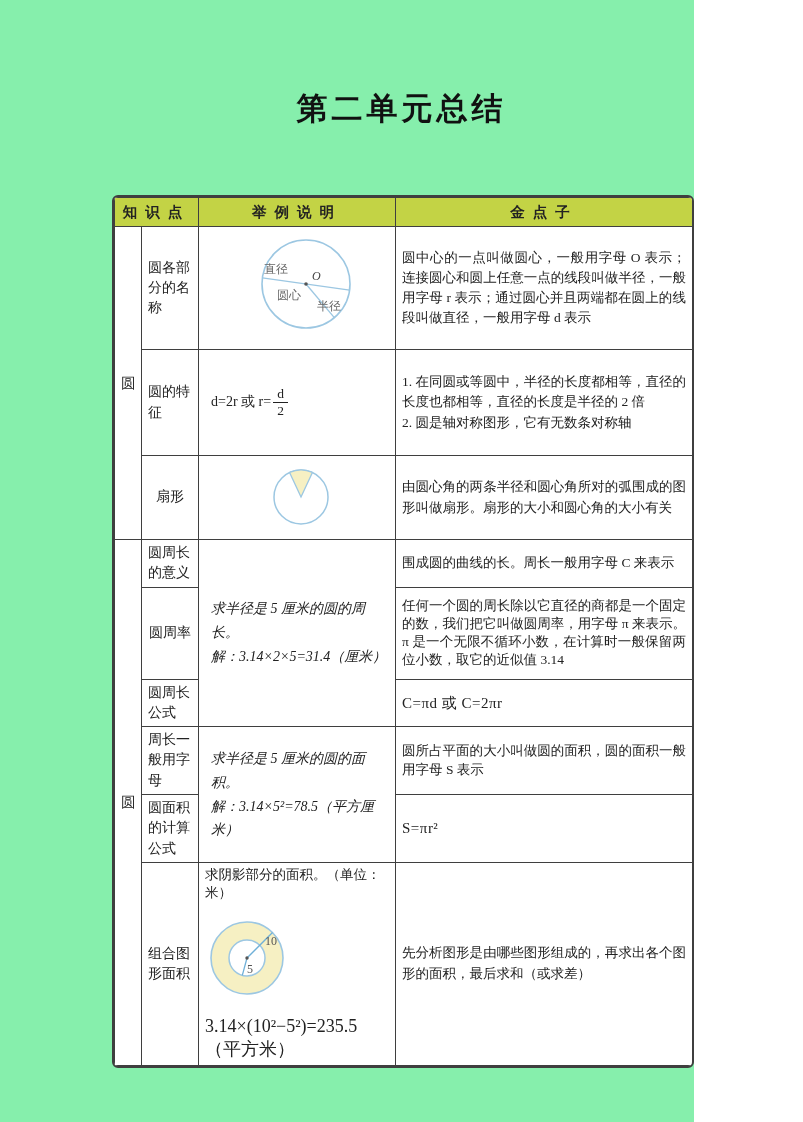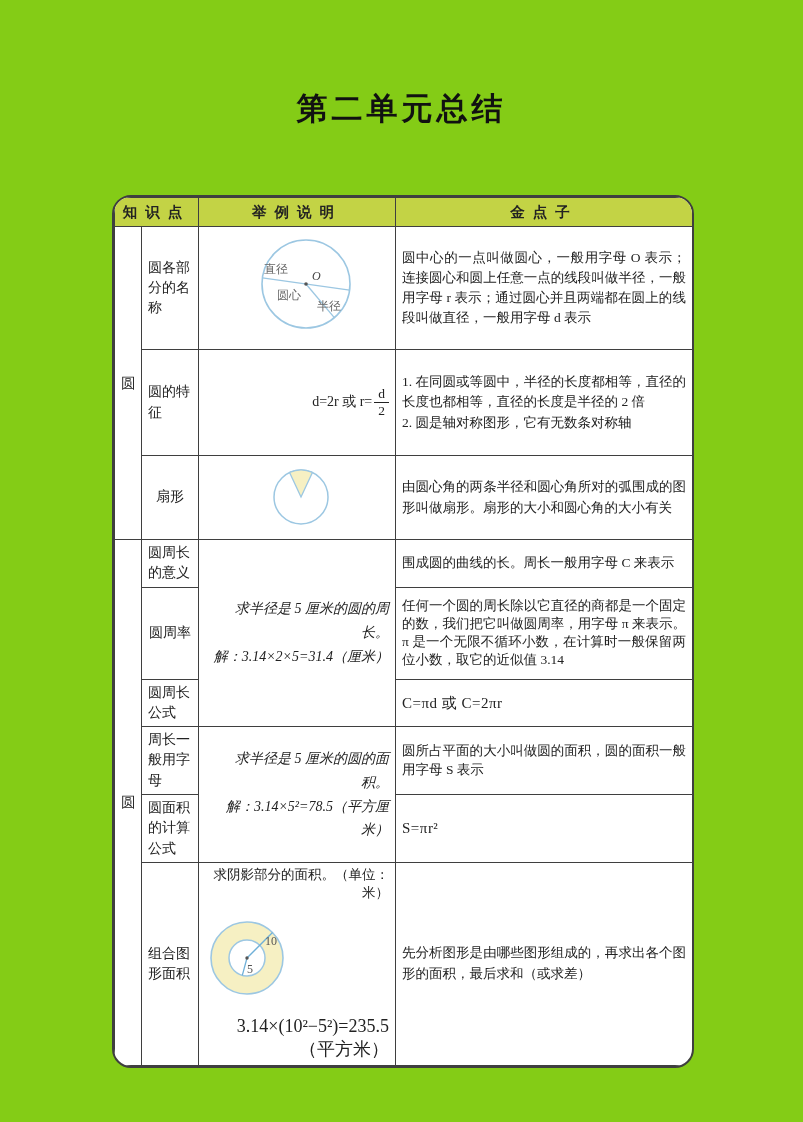--- a/index.html
+++ b/index.html
@@ -1,40 +1,40 @@
 <!DOCTYPE html>
 <html><head>
 <meta charset="utf-8">
 <style>
   html,body{margin:0;padding:0;background:#ffffff;}
   .page{
     position:relative;
-    width:803px;height:1122px;
-    background:#84cc16;
+    width:694px;height:1122px;
+    background:#86efac;
     font-family:"Liberation Serif","DejaVu Serif",serif;
     color:#222;
     overflow:hidden;
   }
   .page-title{
     position:absolute;left:0;top:88px;width:803px;
     text-align:center;
     font-family:"Liberation Sans","DejaVu Sans",sans-serif;
     font-weight:bold;font-size:31px;letter-spacing:4px;color:#111;
   }
   .badge-row{
     position:absolute;left:108px;top:146px;
     display:flex;align-items:center;gap:8px;height:44px;
   }
   .badge-label{
     font-family:"Liberation Sans","DejaVu Sans",sans-serif;
     font-weight:bold;font-size:21px;color:#8a2fa8;letter-spacing:2px;
   }
   .table-wrap{
     position:absolute;left:112px;top:195px;width:578px;
-    border:2.5px solid #3f3f3f;border-radius:19px;overflow:hidden;
+    border:2.5px solid #3f3f3f;border-radius:6px;overflow:hidden;
     background:#fff;
   }
   table.summary{
     border-collapse:collapse;table-layout:fixed;width:100%;
   }
   table.summary th, table.summary td{
     border:1.5px solid #3f3f3f;
     vertical-align:middle;
     padding:3px 6px;
     overflow:hidden;
@@ -52,21 +52,21 @@
   td.topic{
     font-size:14px;line-height:1.45;color:#222;text-align:left;padding:3px 4px 3px 6px;
   }
   td.topic.center{text-align:center;padding:3px 2px;}
   td.tip{
     font-size:13.5px;line-height:1.5;color:#222;text-align:justify;
     padding:4px 9px;
   }
   td.tip.formula{font-size:15px;text-align:left;letter-spacing:.5px;}
   td.example{
-    font-size:14px;color:#222;text-align:right;padding:4px 8px;
+    font-size:14px;color:#222;text-align:left;padding:4px 8px;
   }
   .ex-lines{padding-left:6px;line-height:1.7;font-style:italic;}
   .diagram-cell{text-align:left;padding:2px;}
   .frac{
     display:inline-flex;flex-direction:column;align-items:center;
     vertical-align:middle;line-height:1.05;font-size:13.5px;margin-left:2px;
   }
   .frac .den{border-top:1.2px solid #222;padding:1px 4px 0 4px;}
   .frac .num{padding:0 4px 1px 4px;}
   .composite-box{display:flex;flex-direction:column;align-items:flex-start;gap:18px;}

